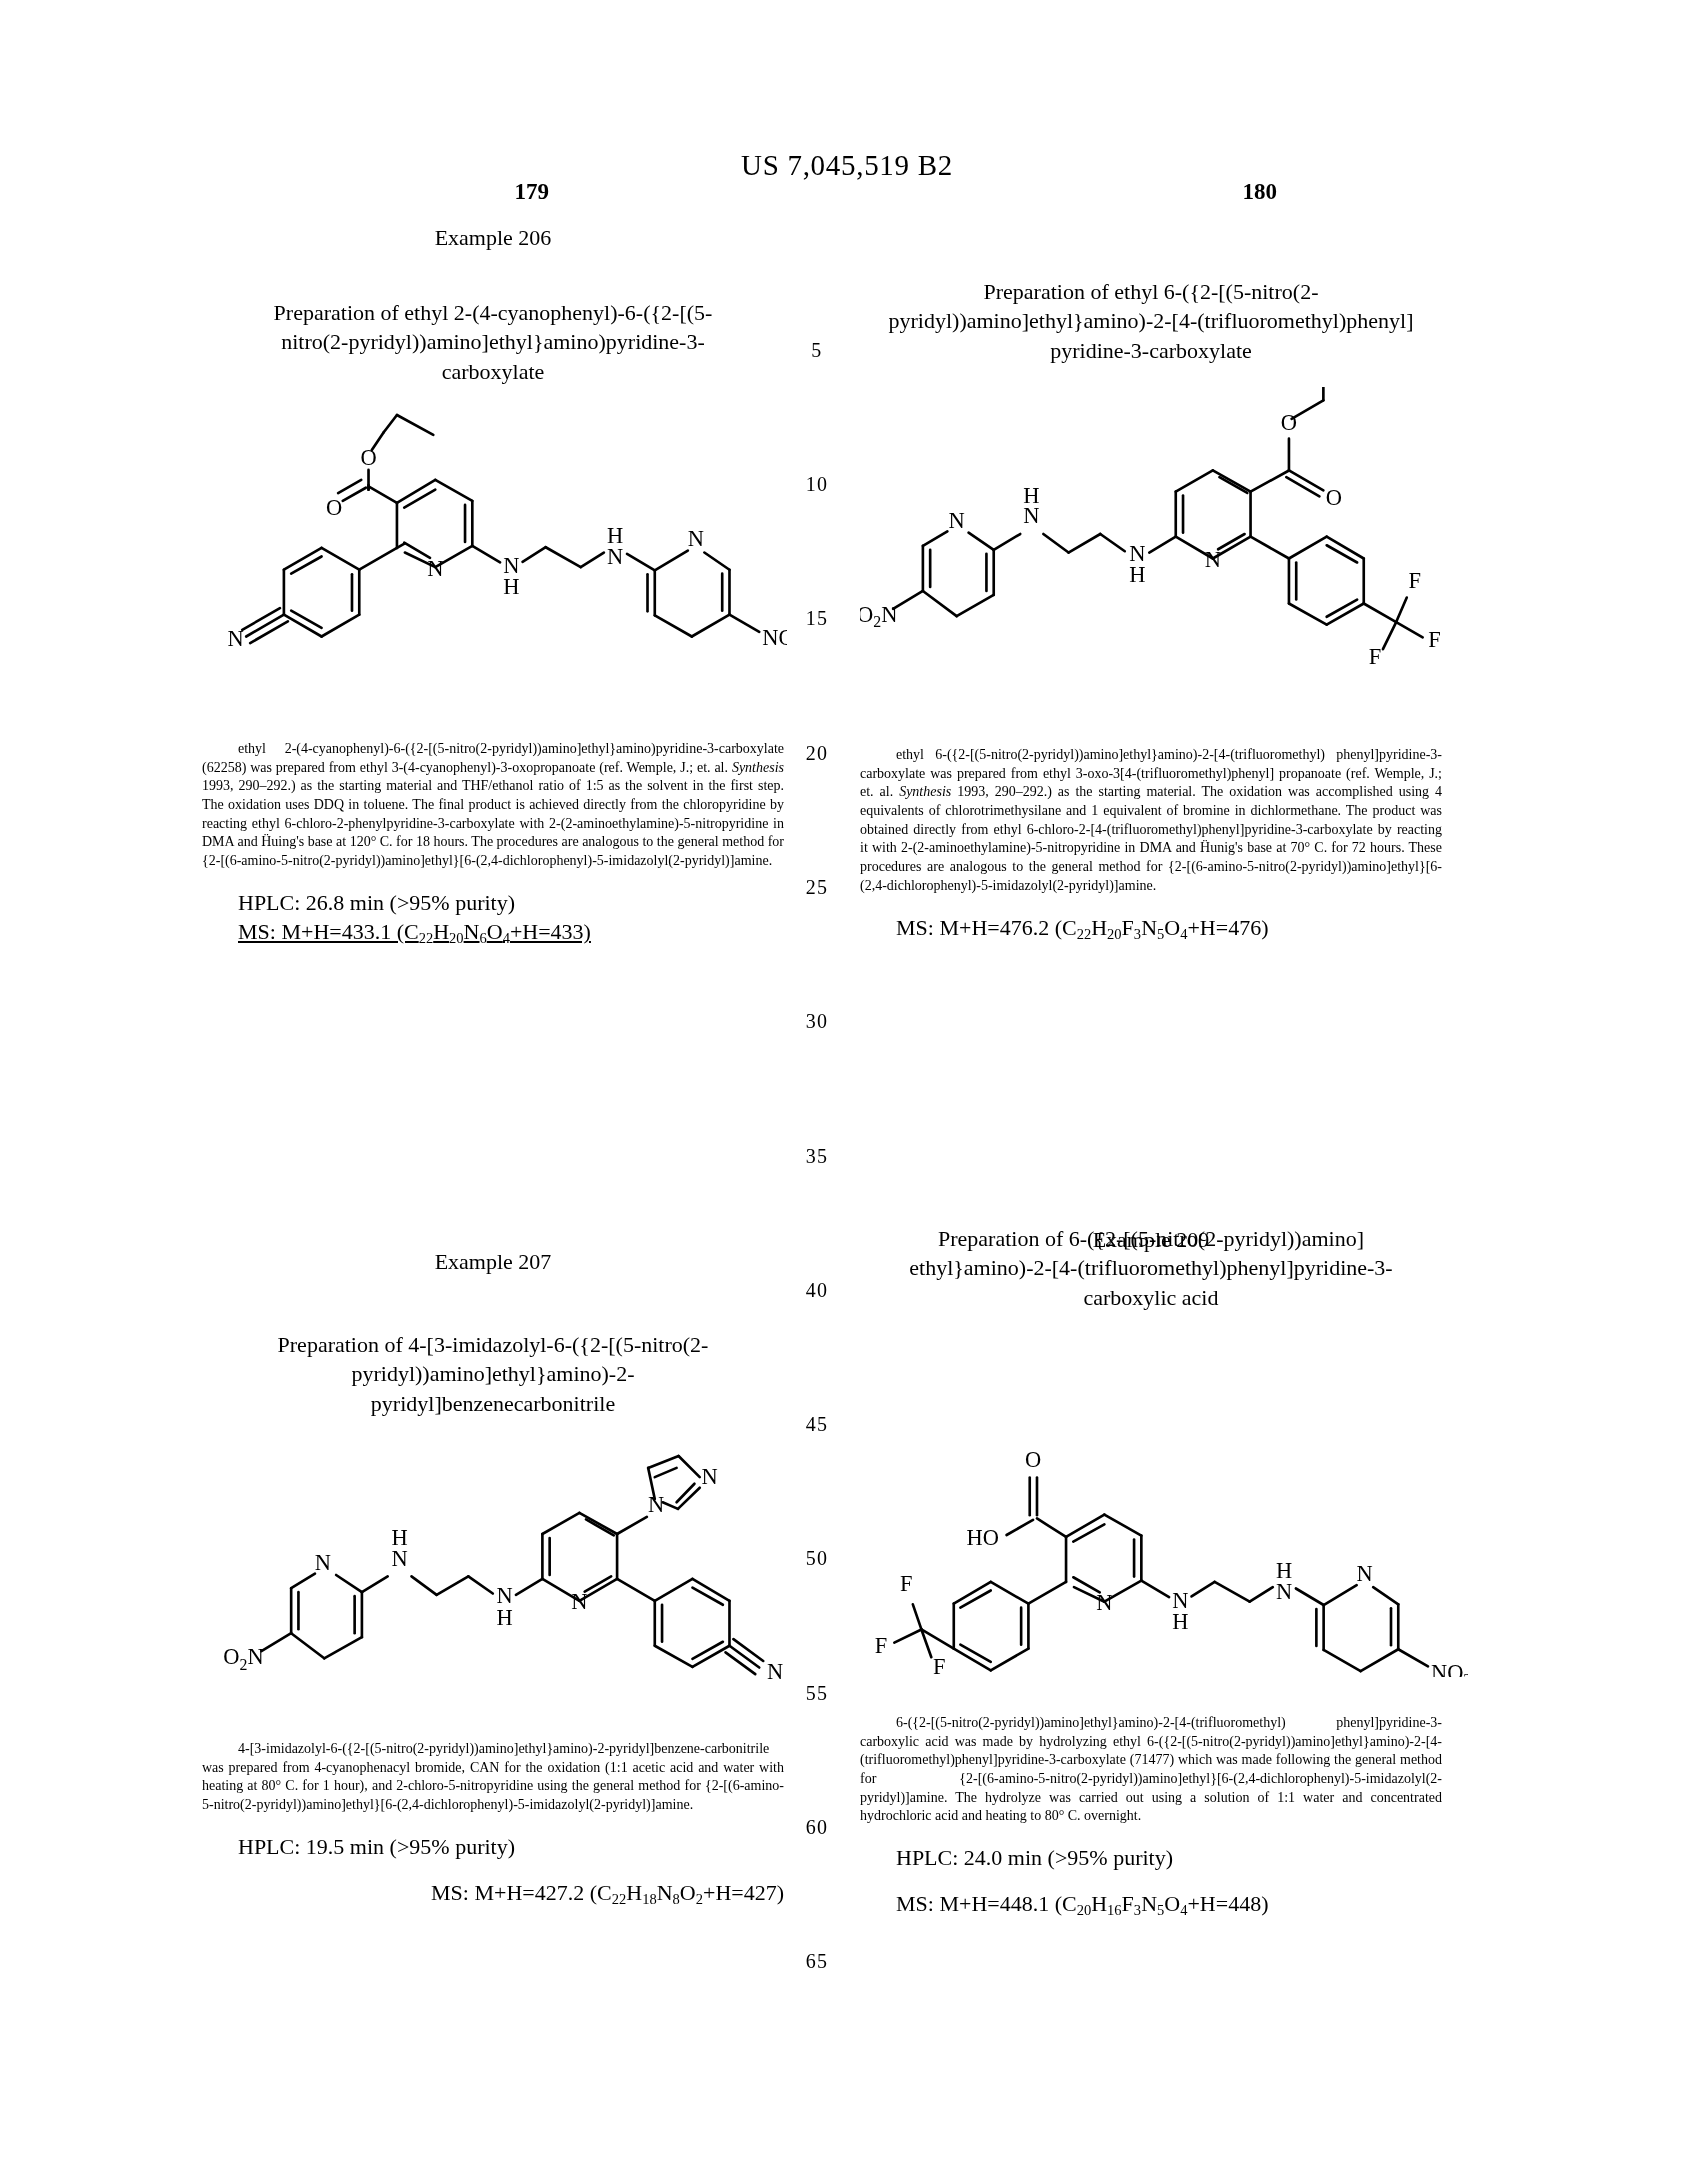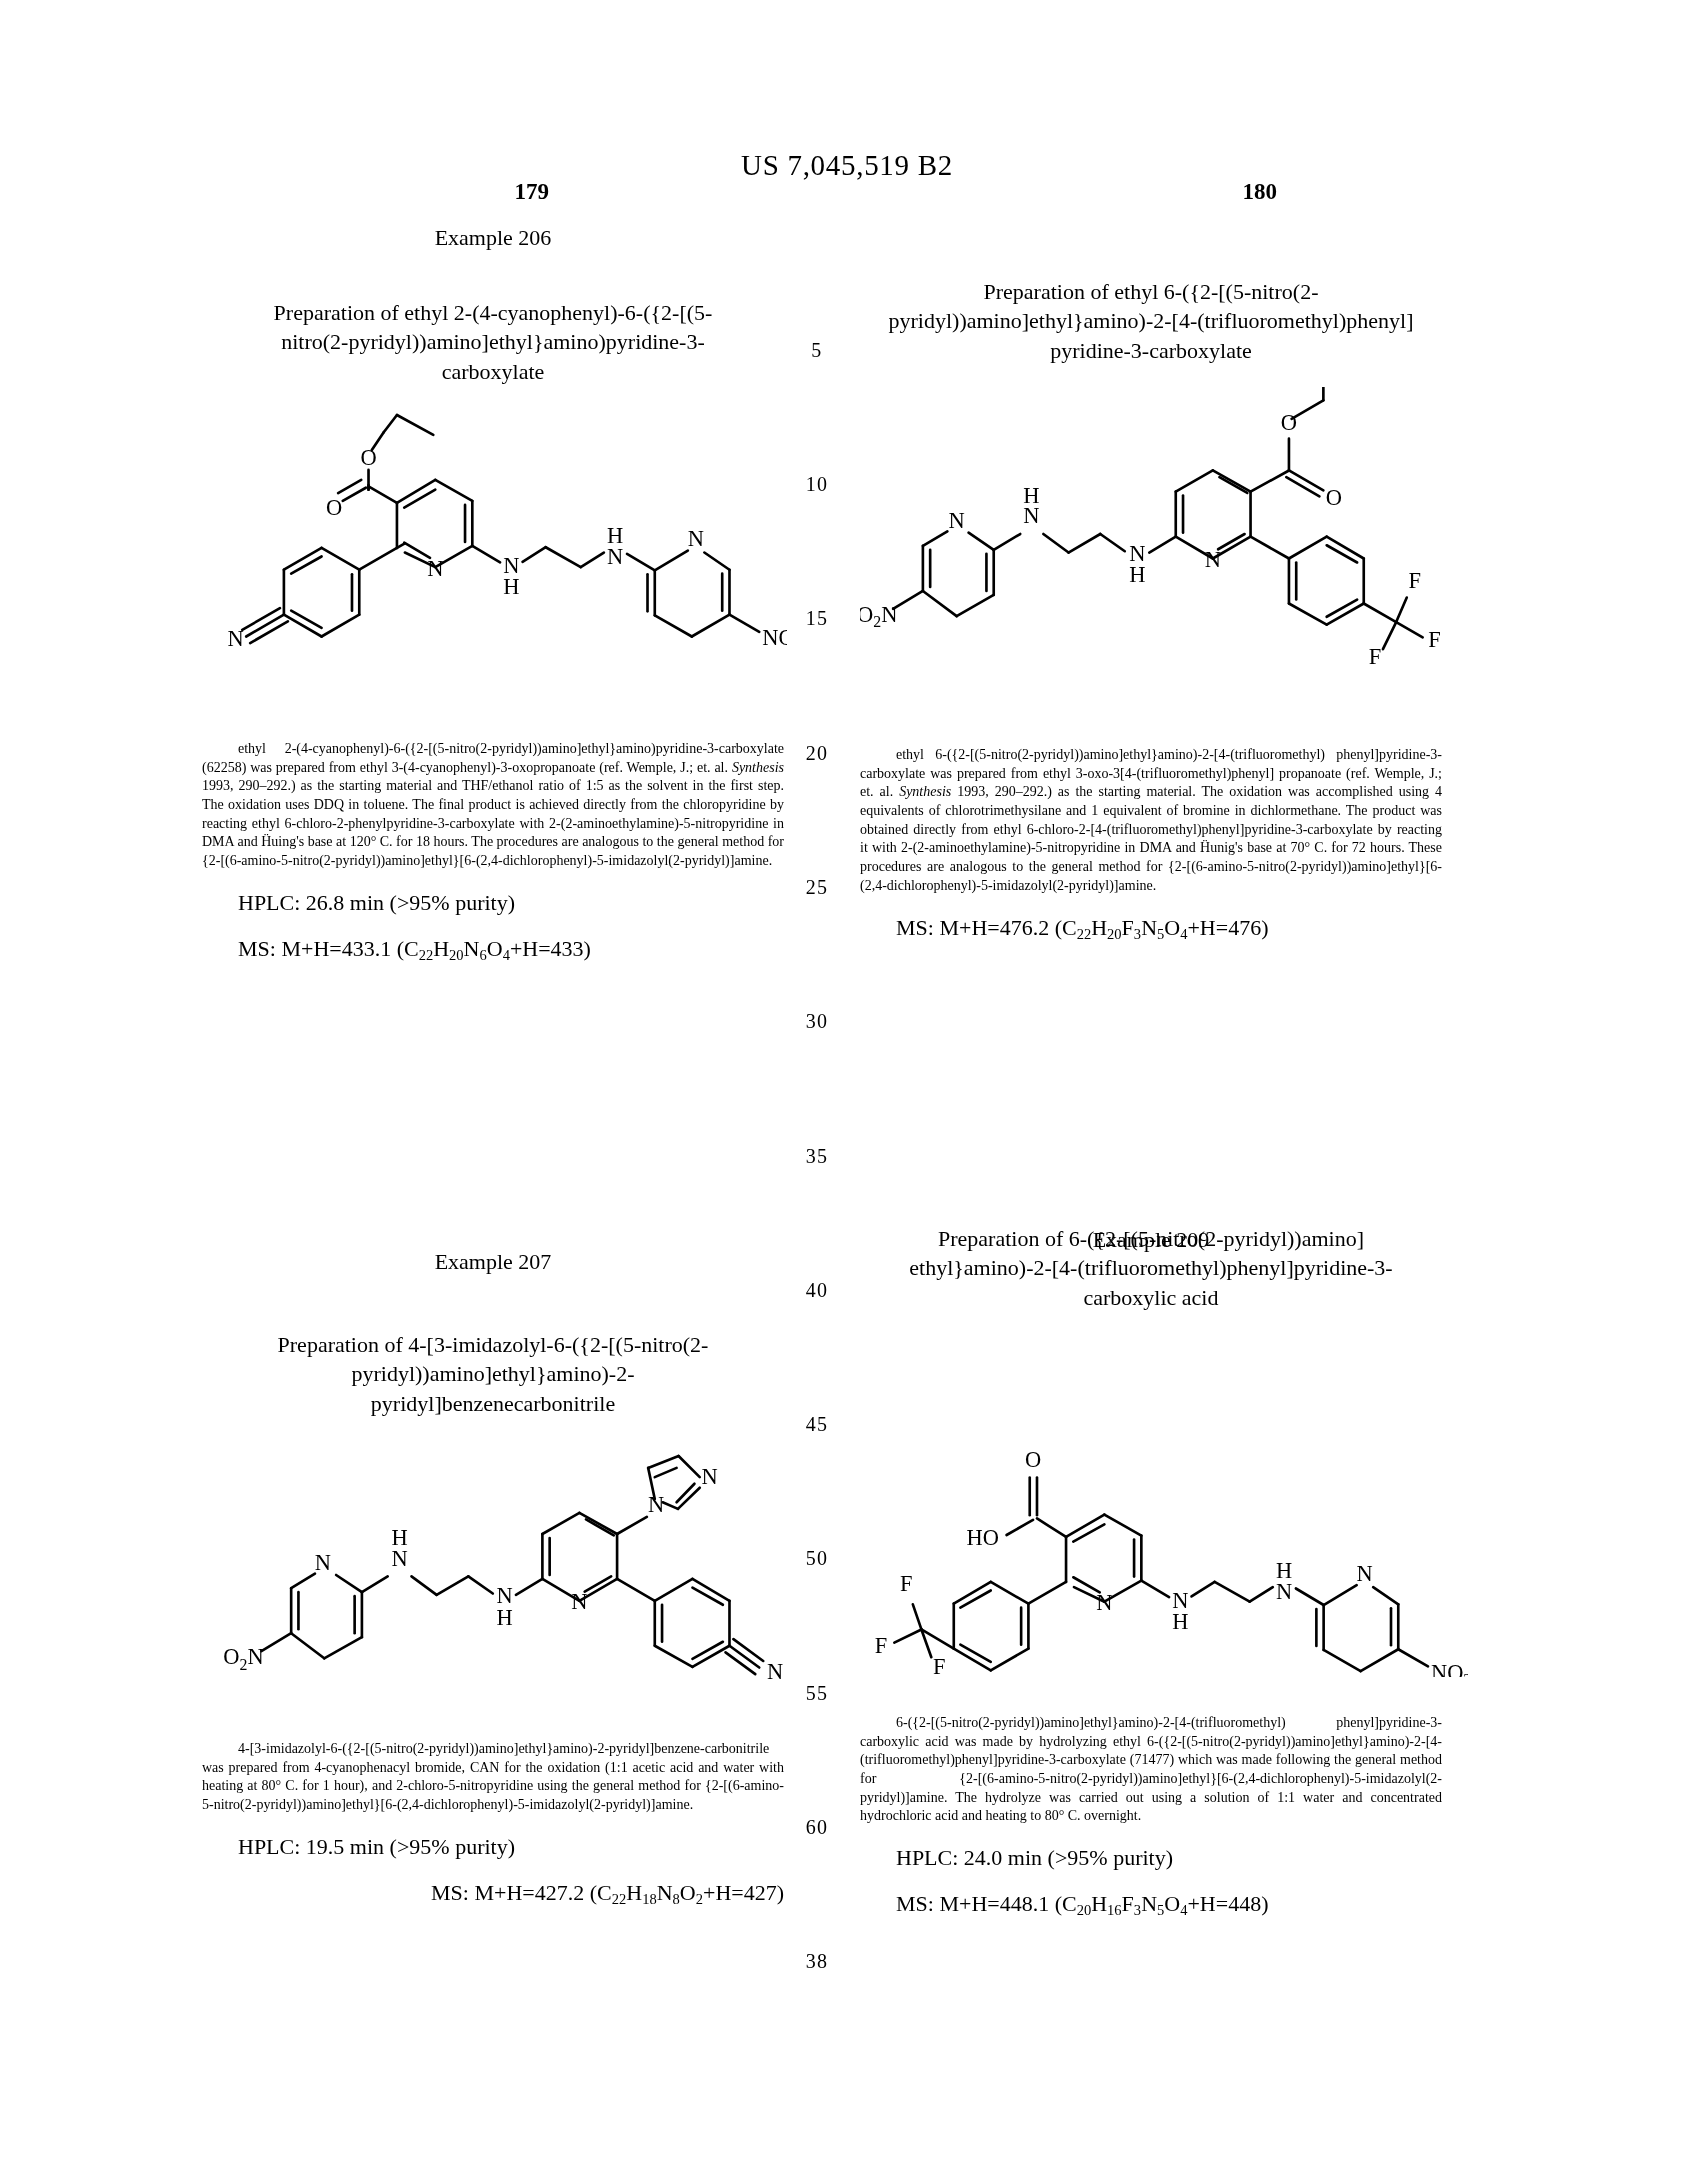--- a/index.html
+++ b/index.html
@@ -73,21 +73,21 @@
     <span style="top:607px">15</span>
     <span style="top:742px">20</span>
     <span style="top:876px">25</span>
     <span style="top:1010px">30</span>
     <span style="top:1145px">35</span>
     <span style="top:1279px">40</span>
     <span style="top:1413px">45</span>
     <span style="top:1547px">50</span>
     <span style="top:1682px">55</span>
     <span style="top:1816px">60</span>
-    <span style="top:1950px">38</span>
+    <span style="top:1950px">65</span>
   </div>
 
   <div class="exhead" style="top:225px; left:202px; width:582px;">Example 206</div>
 
   <div class="col left" style="top:298px;">
     <div class="title-block" style="padding:0 46px;">Preparation of ethyl 2-(4-cyanophenyl)-6-({2-[(5-nitro(2-pyridyl))amino]ethyl}amino)pyridine-3-carboxylate</div>
   </div>
 
   <div class="struct" style="left:192px; top:387px;">
     <svg width="595" height="298" viewBox="0 0 900 450">
@@ -162,21 +162,21 @@
         <text x="640" y="268">N</text>
         <text x="762" y="240">N</text>
         <text x="893" y="390">NO<tspan font-size="24" dy="8">2</tspan></text>
       </g>
     </svg>
   </div>
 
   <div class="col left" style="top:740px;">
     <p class="body"><span>ethyl 2-(4-cyanophenyl)-6-({2-[(5-nitro(2-pyridyl))amino]ethyl}amino)pyridine-3-carboxylate (62258) was prepared from ethyl 3-(4-cyanophenyl)-3-oxopropanoate (ref. Wemple, J.; et. al. </span><span class="ital">Synthesis</span><span> 1993, 290–292.) as the starting material and THF/ethanol ratio of 1:5 as the solvent in the first step. The oxidation uses DDQ in toluene. The final product is achieved directly from the chloropyridine by reacting ethyl 6-chloro-2-phenylpyridine-3-carboxylate with 2-(2-aminoethylamine)-5-nitropyridine in DMA and Ḧuing's base at 120° C. for 18 hours. The procedures are analogous to the general method for {2-[(6-amino-5-nitro(2-pyridyl))amino]ethyl}[6-(2,4-dichlorophenyl)-5-imidazolyl(2-pyridyl)]amine.</span></p>
     <p class="meas" style="margin-top:17px;">HPLC: 26.8 min (&gt;95% purity)</p>
-    <p class="meas" style="margin-top:17px;"><span>MS: M+H=433.1 (C</span><sub>22</sub><span>H</span><sub>20</sub><span>N</span><sub>6</sub><span>O</span><sub>4</sub><span>+H=433)</span></p>
+    <p class="meas" style="margin-top:0;text-decoration:underline;"><span>MS: M+H=433.1 (C</span><sub>22</sub><span>H</span><sub>20</sub><span>N</span><sub>6</sub><span>O</span><sub>4</sub><span>+H=433)</span></p>
   </div>
 
   <div class="exhead" style="top:1249px; left:202px; width:582px;">Example 207</div>
 
   <div class="col left" style="top:1330px;">
     <div class="title-block" style="padding:0 43px;">Preparation of 4-[3-imidazolyl-6-({2-[(5-nitro(2-pyridyl))amino]ethyl}amino)-2-pyridyl]benzenecarbonitrile</div>
   </div>
 
   <div class="struct" style="left:192px; top:1436px;">
     <svg width="595" height="278" viewBox="0 0 900 420">

